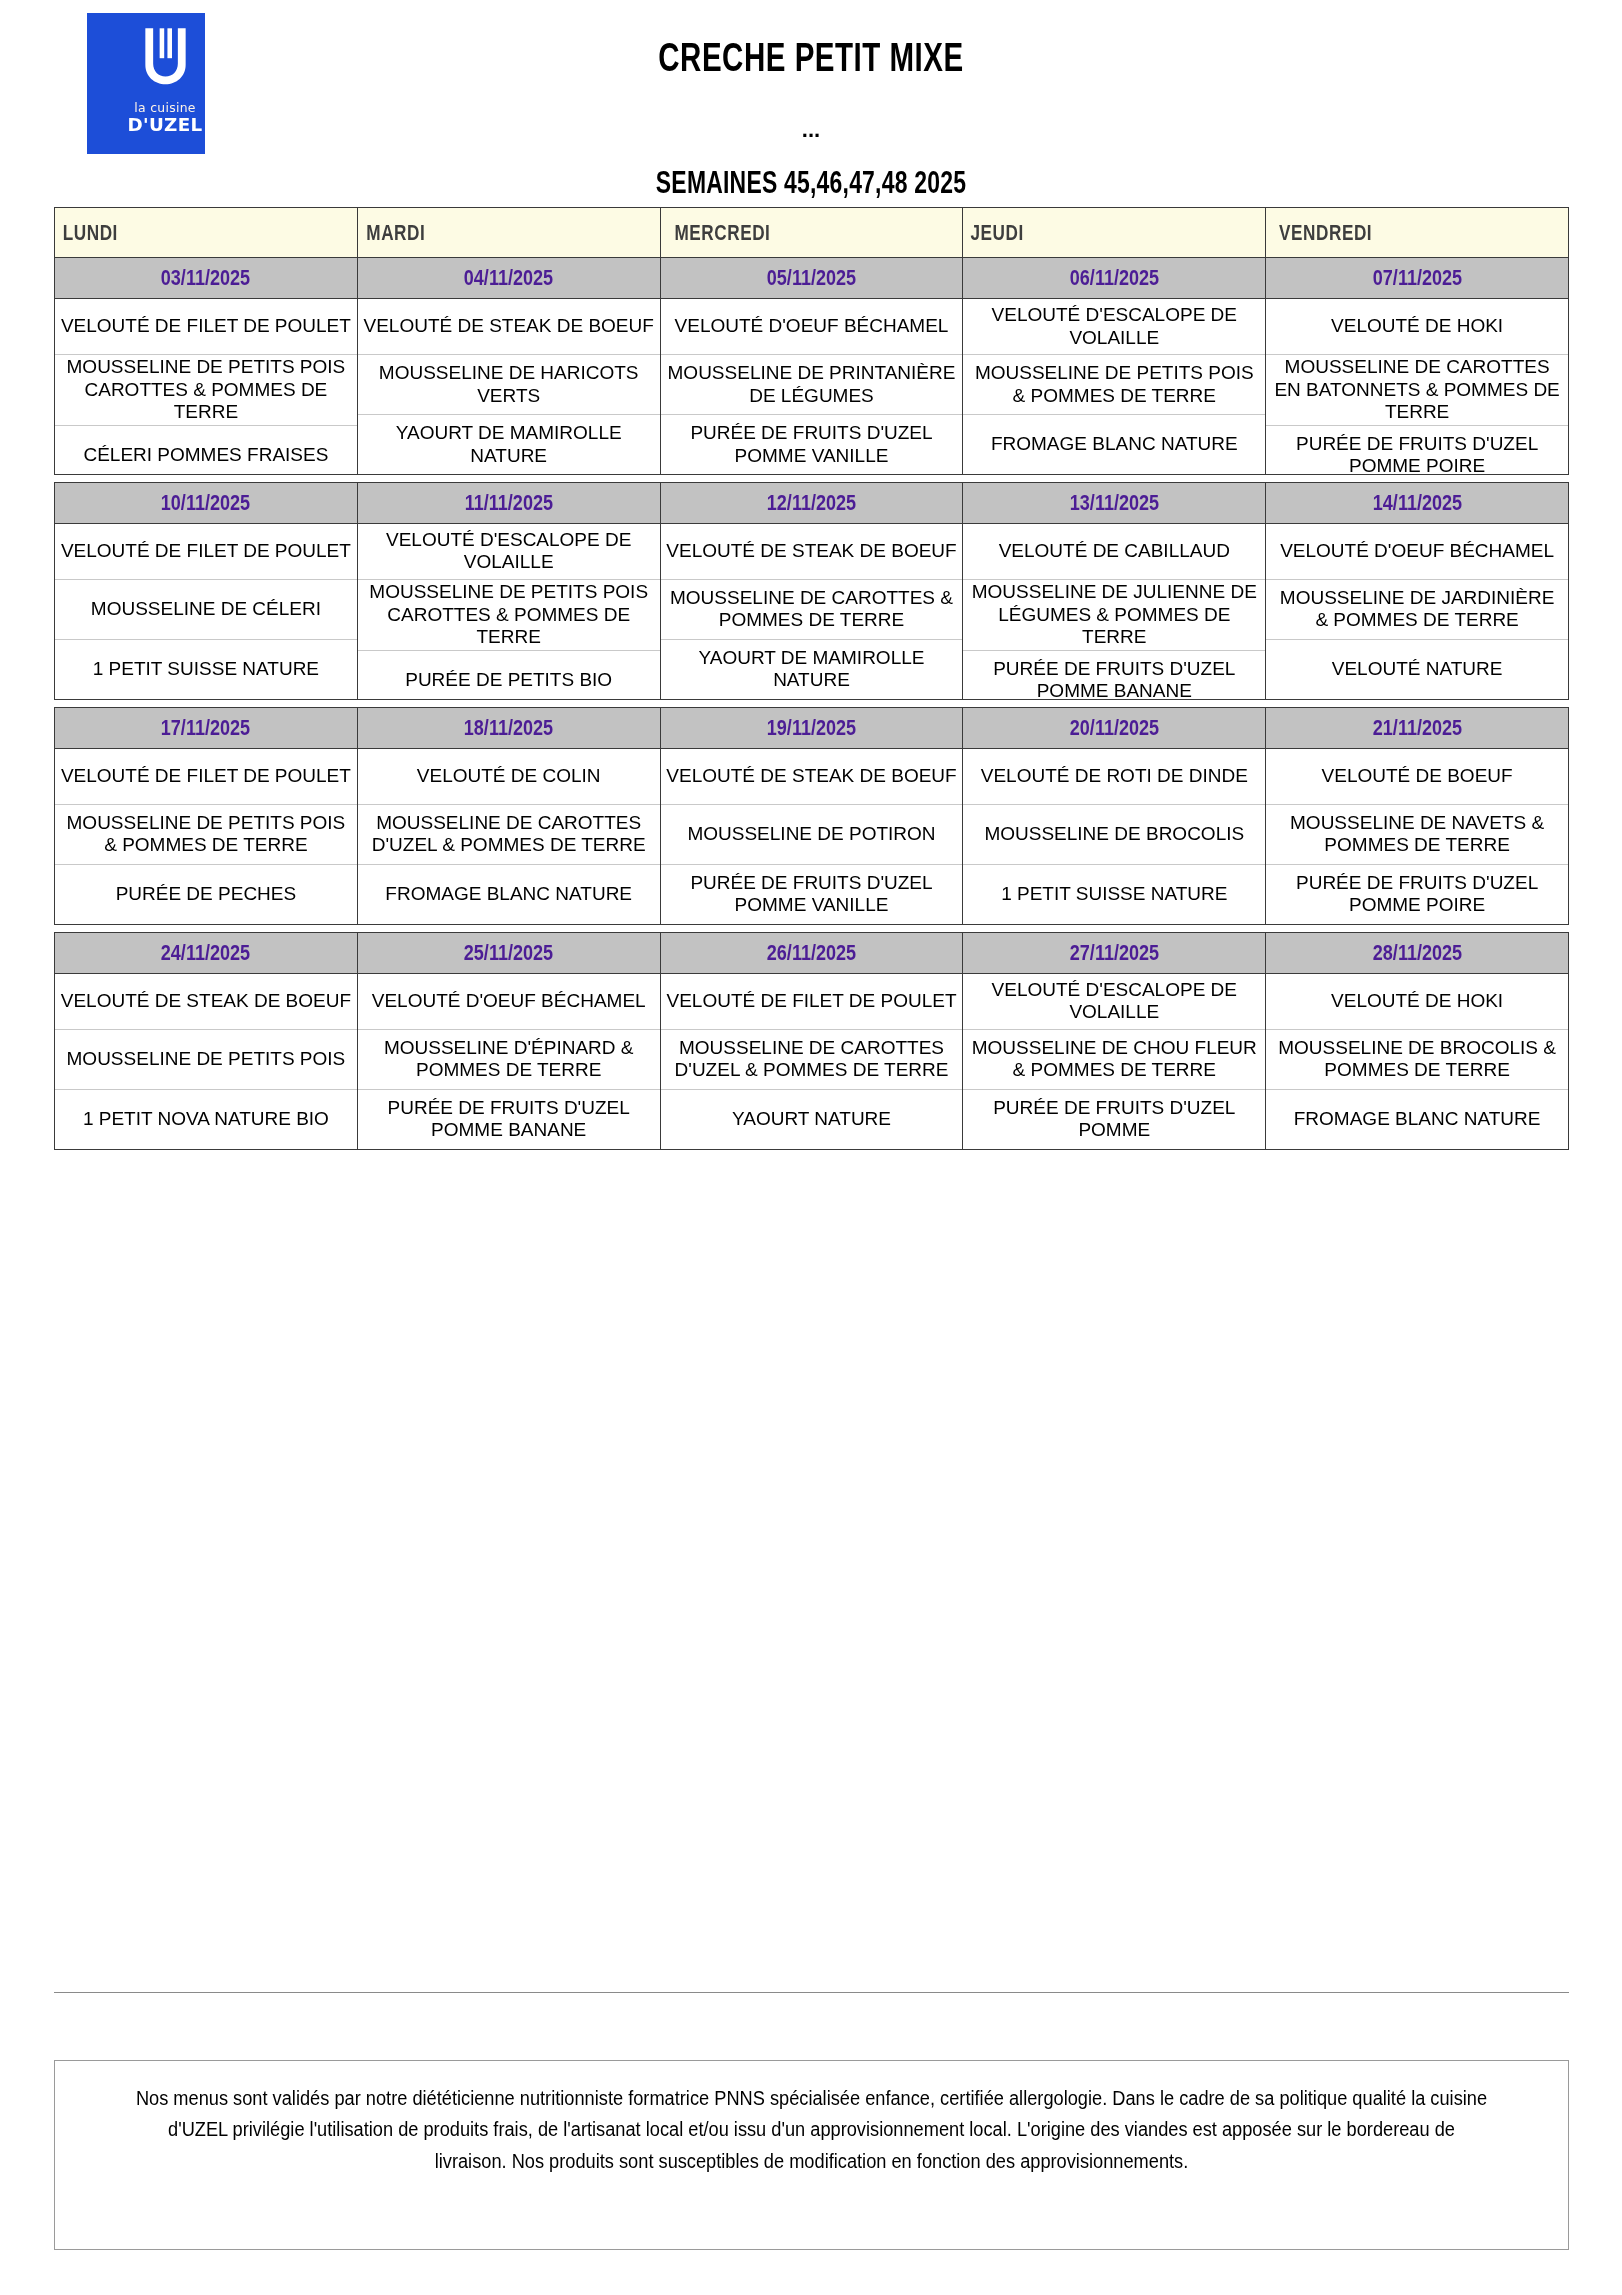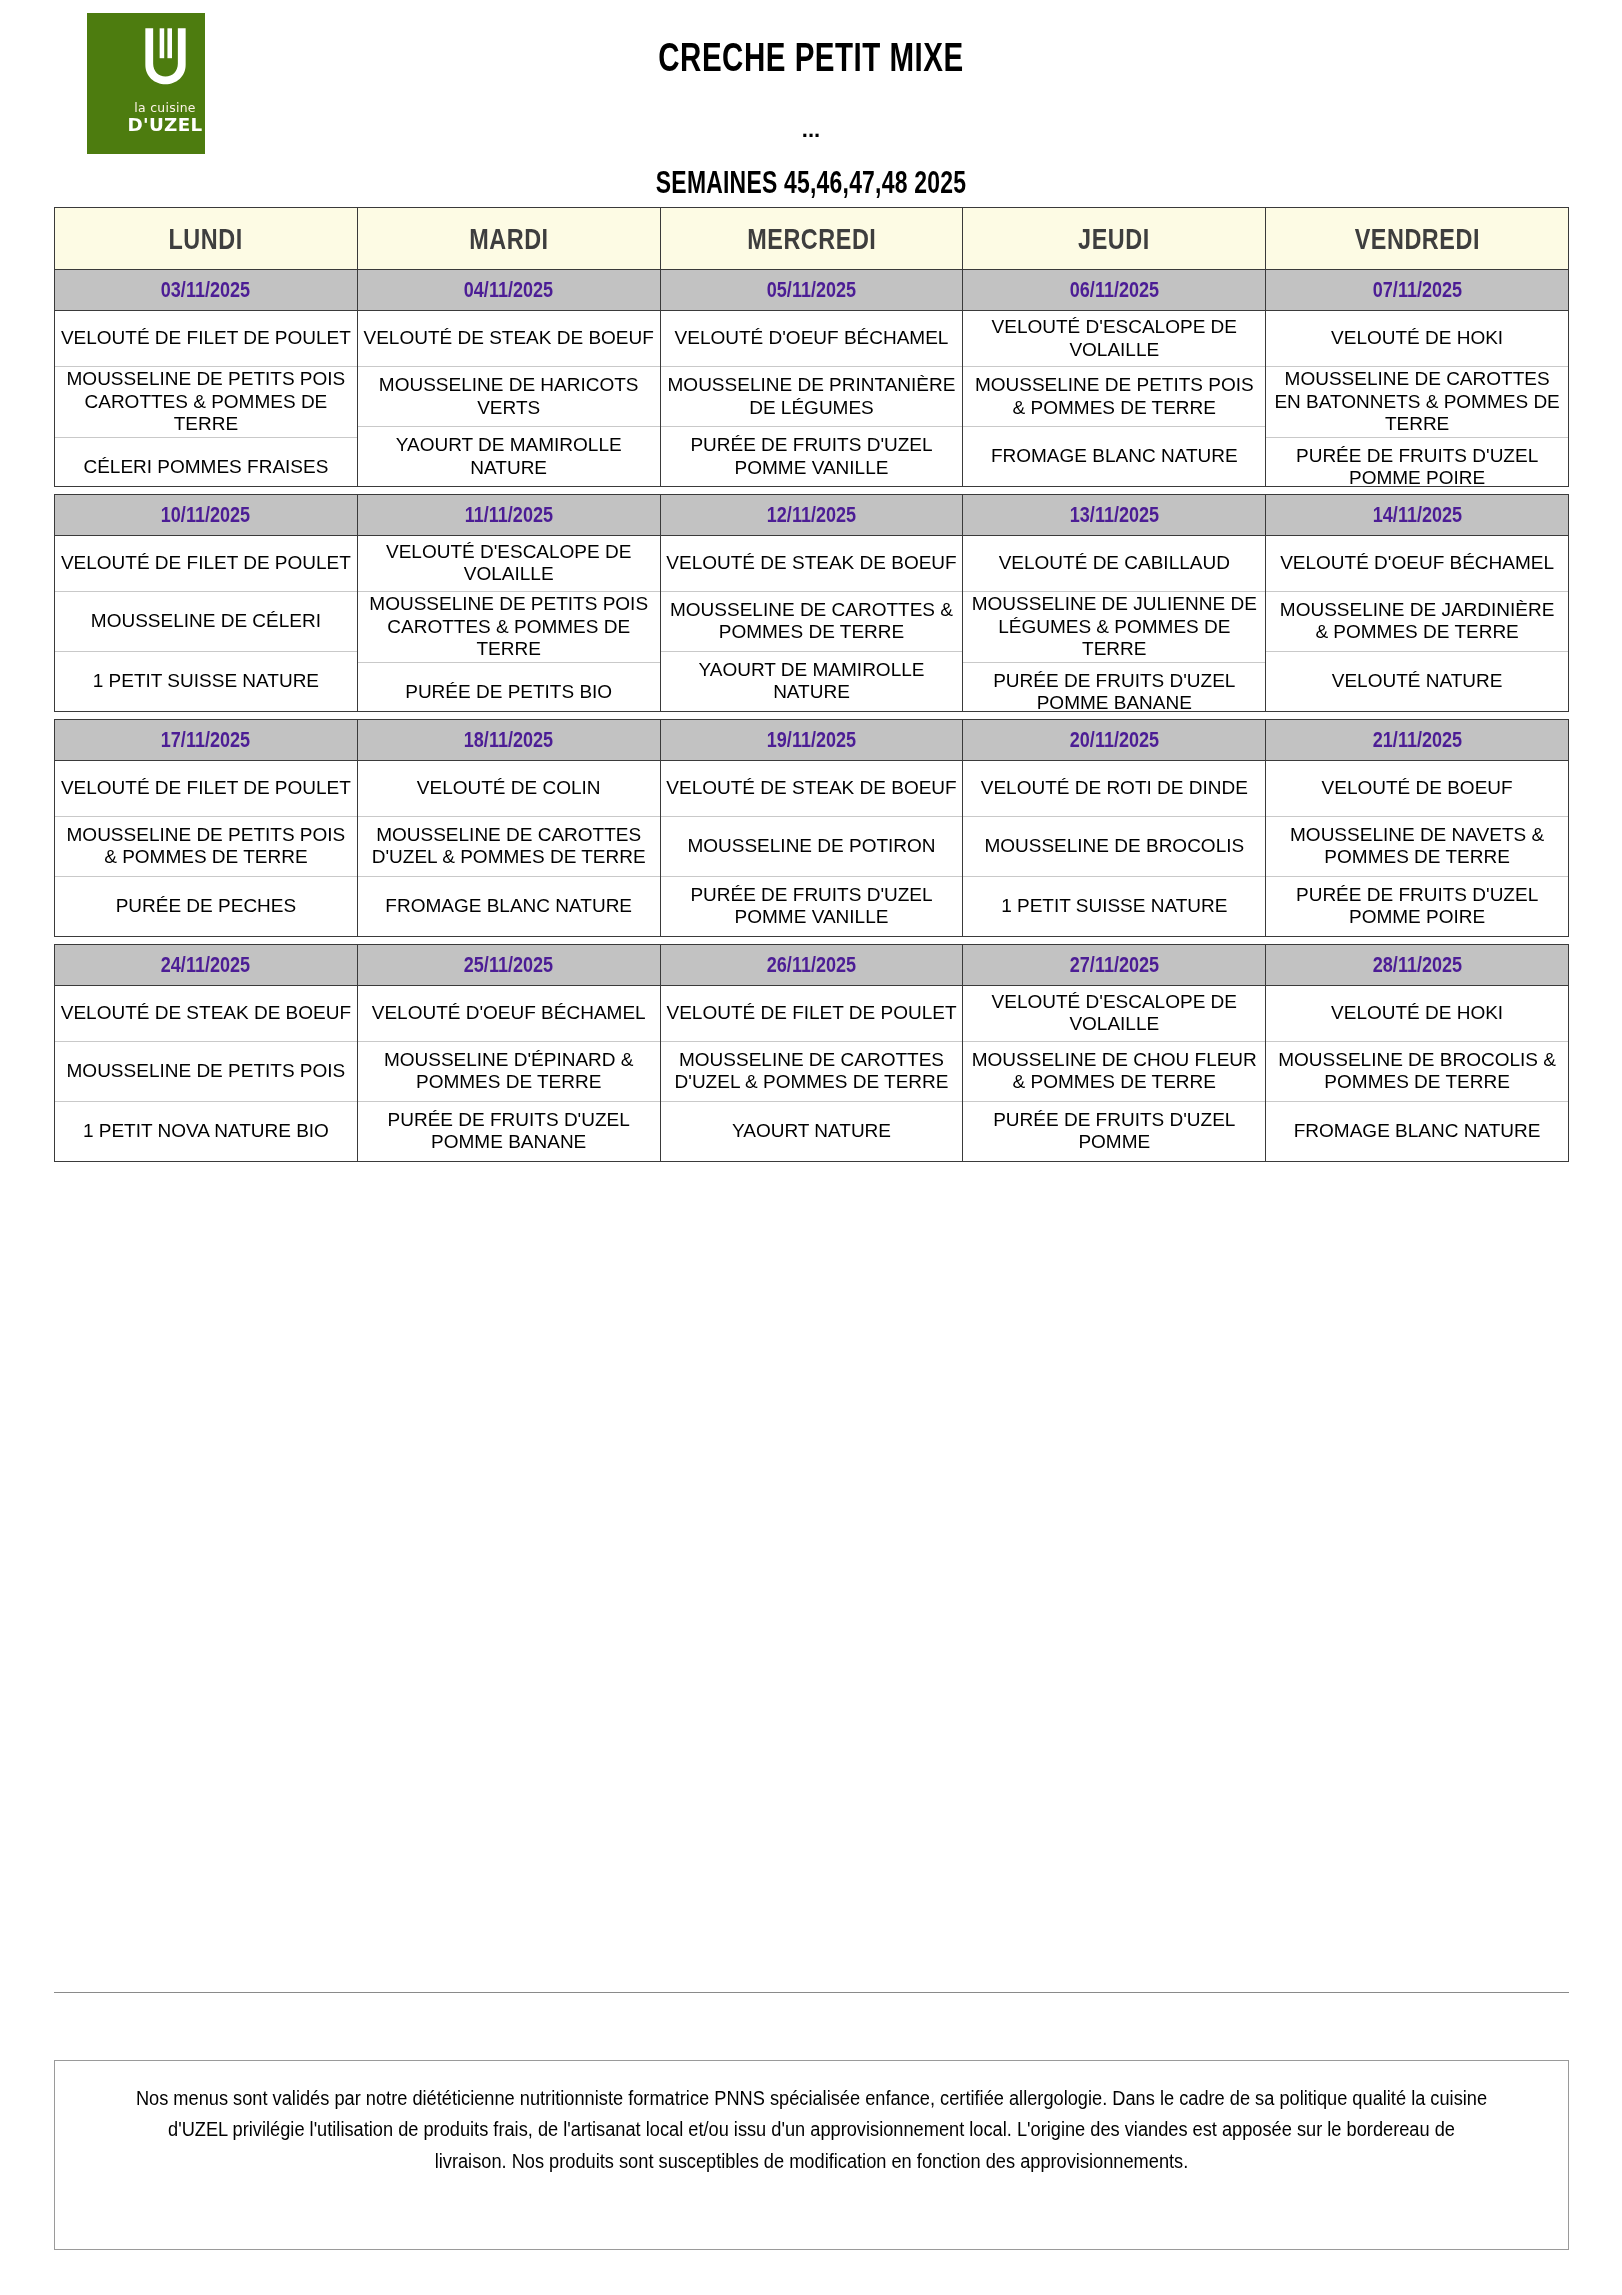--- a/index.html
+++ b/index.html
@@ -21,21 +21,21 @@
   .header {
     position: relative;
     height: 196px;
   }
   .logo {
     position: absolute;
     left: 87px;
     top: 13px;
     width: 118px;
     height: 141px;
-    background: #4d7c0f;
+    background: #1d4ed8;
     display: flex;
     flex-direction: column;
     align-items: center;
     justify-content: flex-start;
     padding-top: 14.4px;
     padding-left: 38px;
   }
   .logo-fork {
     width: 51px;
     height: 65px;
@@ -124,23 +124,23 @@
     border-collapse: collapse;
     table-layout: fixed;
   }
   .menu-table td, .menu-table th {
     border: 0.7px solid #3a3a3a;
     padding: 0;
     vertical-align: middle;
   }
   .day-head {
     background: #FDFBE4;
-    height: 62px;
-    text-align: center;
-    font-size: 30px;
+    height: 50px;
+    text-align: left;
+    font-size: 22px;
     font-weight: bold;
     color: #3E3E3E;
     transform: none;
   }
   .day-head span {
     display: inline-block;
     transform: scaleX(0.78);
     letter-spacing: 0.7px;
   }
   .date-head {

